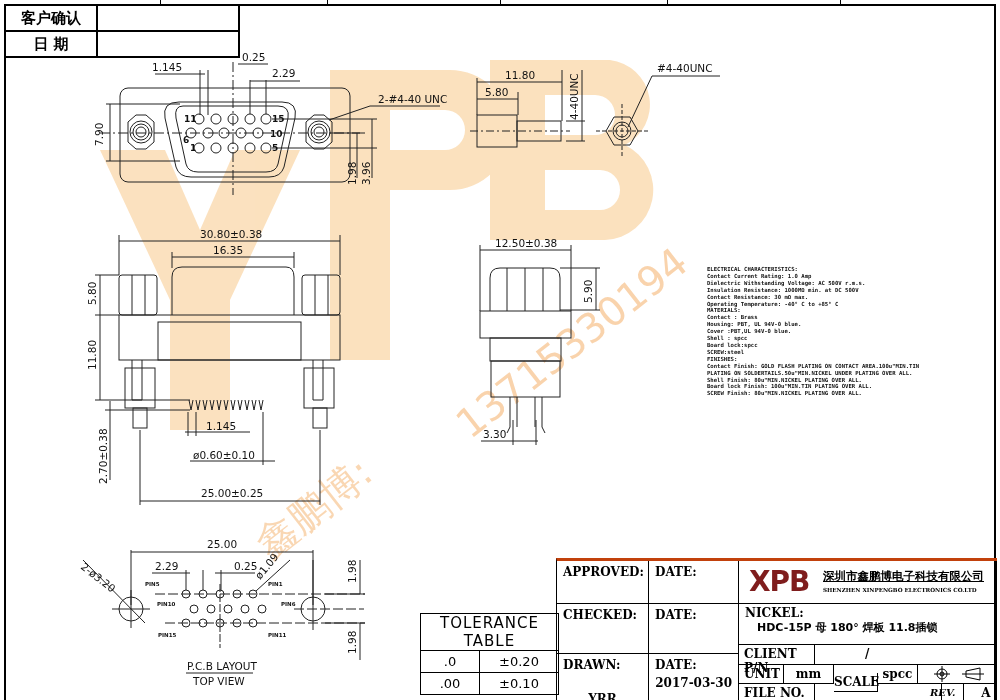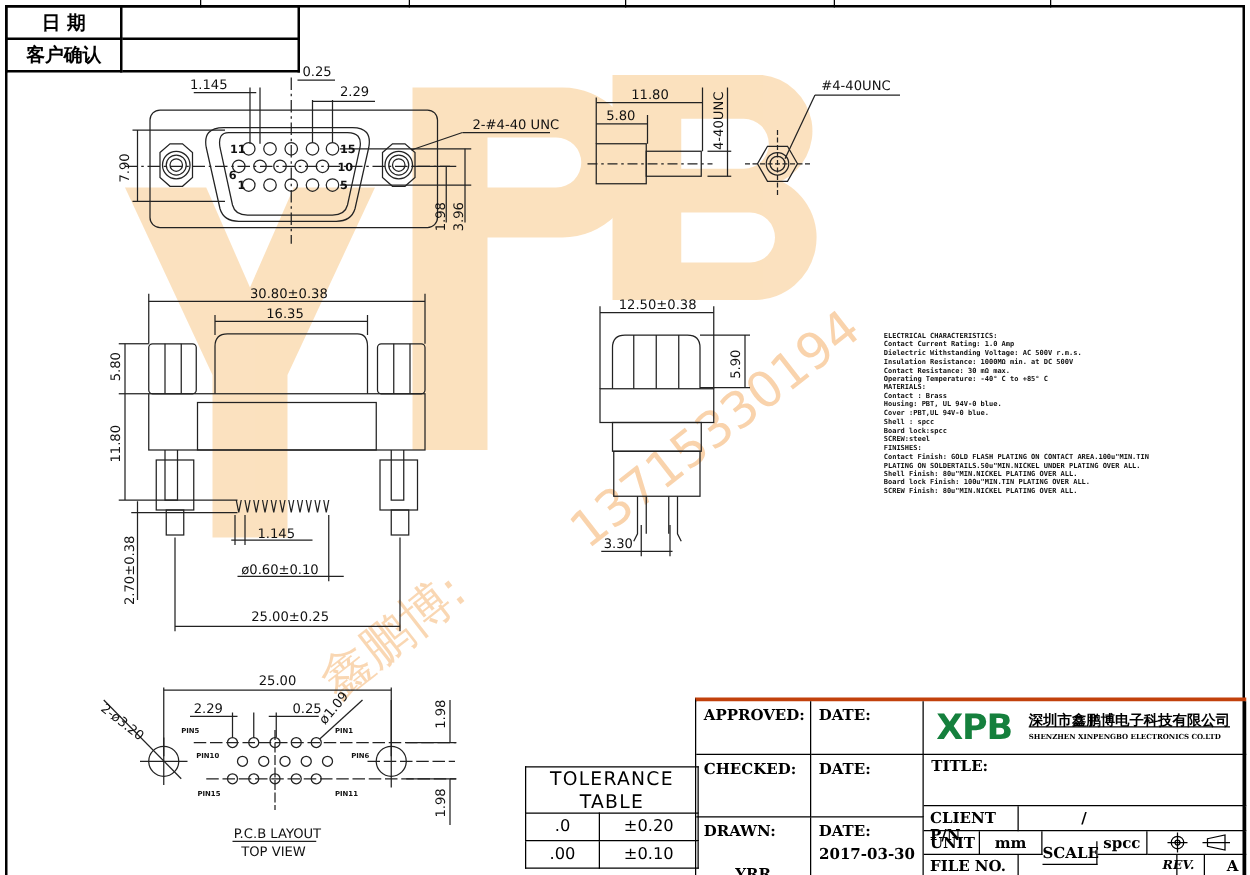--- a/index.html
+++ b/index.html
@@ -11,43 +11,43 @@
   .cust td.lbl{width:90px;}
   svg{position:absolute;left:0;top:0;}
   .dim{font-family:"DejaVu Sans",sans-serif;font-size:10.5px;fill:#111;}
   .sm{font-size:9px;}
   .specs{position:absolute;left:707px;top:266px;width:260px;font-family:"DejaVu Sans Mono",monospace;font-weight:bold;font-size:5.6px;line-height:6.9px;color:#111;white-space:nowrap;}
   .tol{position:absolute;left:420px;top:613px;border-collapse:collapse;font-family:"DejaVu Sans",sans-serif;font-size:13px;}
   .tol td{border:1px solid #000;height:21px;text-align:center;padding:0 4px;}
   .tol td.hd{letter-spacing:1px;font-size:15px;}
   .tblock{position:absolute;left:556px;top:558px;width:440px;height:142px;border-left:1px solid #000;border-top:3px solid #c2410c;font-family:"DejaVu Serif",serif;font-weight:bold;}
   .cell{position:absolute;border-right:1px solid #000;border-bottom:1px solid #000;box-sizing:border-box;font-size:12px;}
-  .logo{position:absolute;left:10px;top:6px;width:70px;height:30px;font-family:"DejaVu Sans",sans-serif;font-weight:bold;font-size:28px;color:#15803d;letter-spacing:-1px;line-height:30px;}
+  .logo{position:absolute;left:10px;top:6px;width:70px;height:30px;font-family:"DejaVu Sans",sans-serif;font-weight:bold;font-size:28px;color:#7f1d1d;letter-spacing:-1px;line-height:30px;}
   .wm{position:absolute;pointer-events:none;}
 </style>
 </head>
 <body>
 
 <div class="frame"></div>
 <div class="topticks">
   <div style="left:160px"></div>
     <div style="left:327px"></div>
     <div style="left:500px"></div>
     <div style="left:667px"></div>
     <div style="left:840px"></div>
 </div>
 
 <table class="cust">
   <tbody>
       <tr>
+        <td class="lbl">客户确认</td>
+        <td></td>
+      </tr>
+  <tr>
         <td class="lbl">日    期</td>
-        <td></td>
-      </tr>
-  <tr>
-        <td class="lbl">客户确认</td>
         <td></td>
       </tr>
 </tbody>
   </table>
 
 <svg width="1000" height="700" class="wm">
   <g fill="#f8c98a" opacity="0.55">
     <polygon points="100,150 165,150 200,230 235,150 300,150 230,300 230,430 170,430 170,300"></polygon>
     <path d="M330,70 h120 a60,60 0 0 1 0,120 h-60 v170 h-60 z M390,110 v40 h55 a20,20 0 0 0 0,-40 z"></path>
     <path d="M490,60 h120 a45,45 0 0 1 15,85 a50,50 0 0 1 -20,95 h-115 z M545,95 v40 h50 a18,18 0 0 0 0,-40 z M545,170 v40 h55 a20,20 0 0 0 0,-40 z"></path>
@@ -342,21 +342,22 @@
     <div>DATE:</div>
     <div style="text-align:right;margin-top:4px;font-size:12px;">2017-03-30</div>
   </div>
 
   <div class="cell" style="left:182px;top:0;width:258px;height:43px;">
     <div class="logo">XPB</div>
     <div style="position:absolute;left:84px;top:8px;font-size:11.5px;font-family:'DejaVu Sans',sans-serif;text-decoration:underline;">深圳市鑫鹏博电子科技有限公司</div>
     <div style="position:absolute;left:84px;top:26px;font-size:5.6px;">SHENZHEN XINPENGBO ELECTRONICS CO.LTD</div>
   </div>
   <div class="cell" style="left:182px;top:43px;width:258px;height:41px;padding:2px 6px;">
-    <div>TITLE:</div>
+    <div>NICKEL:</div>
+    <div style="padding-left:12px;font-family:'DejaVu Sans',sans-serif;font-size:11px;">HDC-15P 母 180° 焊板 11.8插锁</div>
   </div>
   <div class="cell" style="left:182px;top:84px;width:76px;height:20px;padding:2px 5px;"><span>CLIENT P/N</span></div>
   <div class="cell" style="left:258px;top:84px;width:182px;height:20px;padding:2px 0 0 50px;"><span>/</span></div>
   <div class="cell" style="left:182px;top:104px;width:45px;height:19px;padding:2px 5px;"><span>UNIT</span></div>
   <div class="cell" style="left:227px;top:104px;width:50px;height:19px;text-align:center;padding-top:2px;"><span>mm</span></div>
   <div class="cell" style="left:277px;top:112px;width:44px;height:19px;padding-top:2px;"><span>SCALE</span></div>
   <div class="cell" style="left:321px;top:104px;width:40px;height:19px;text-align:center;padding-top:2px;"><span>spcc</span></div>
   <div class="cell" style="left:361px;top:104px;width:79px;height:19px;">
     <svg width="79" height="19" fill="none" stroke="#000" stroke-width="1">
       <circle cx="24" cy="9" r="5"></circle>

